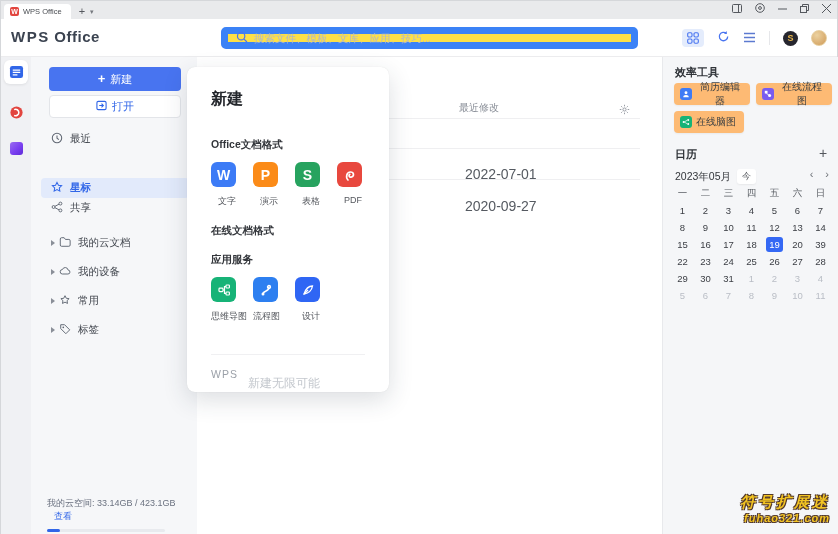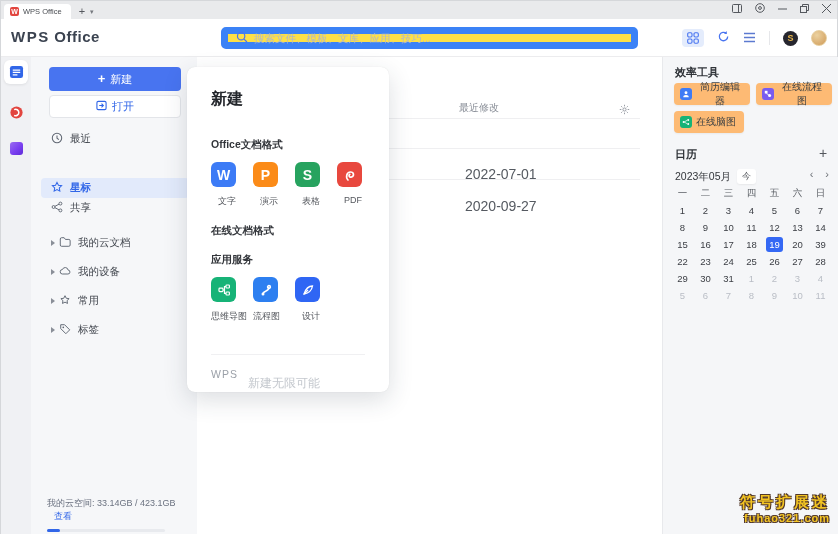--- a/index.html
+++ b/index.html
@@ -84,21 +84,21 @@
   .sec-office { margin-top:28px; } .sec-online { margin-top:16px; } .sec-apps { margin-top:15px; }
   .icon-row { display:flex; gap:17px; margin-top:10px; }
   .doc-item { width:25px; text-align:center; cursor:pointer; }
   .doc-ic { width:25px; height:25px; border-radius:6px; color:#fff; font-size:14px; font-weight:bold; display:flex; align-items:center; justify-content:center; }
   .doc-label { font-size:9px; color:#55585e; margin-top:8px; white-space:nowrap;text-align:right; }
   .pop-footer { position:absolute; left:24px; right:24px; bottom:0; height:38px; border-top:1px solid #f0f0f2; display:flex; align-items:center; gap:10px; }
   .pop-footer .brand { font-size:10.5px; color:#9ba0a8; letter-spacing:1px; }
   .pop-footer .slogan { font-size:12px; color:#c3c7cd;margin-top:20px; }
 
   
-  .watermark { position:absolute; right:7px; top:492px; z-index:40; text-align:right; pointer-events:none; }
+  .watermark { position:absolute; right:7px; top:492px; z-index:40; text-align:right; pointer-events:none;font-style:italic; }
   .wm1 { font-size:15px; font-weight:bold; letter-spacing:3px; color:#f3c422;
          text-shadow:1px 1px 0 #53392a,-1px 1px 0 #53392a,1px -1px 0 #53392a,-1px -1px 0 #53392a; }
   .wm2 { font-size:11px; font-weight:bold; color:#f3c422; letter-spacing:1px;
          text-shadow:1px 1px 0 #53392a,-1px 1px 0 #53392a,1px -1px 0 #53392a,-1px -1px 0 #53392a; }
 </style>
 </head>
 <body>
 
 <div id="app">
 

